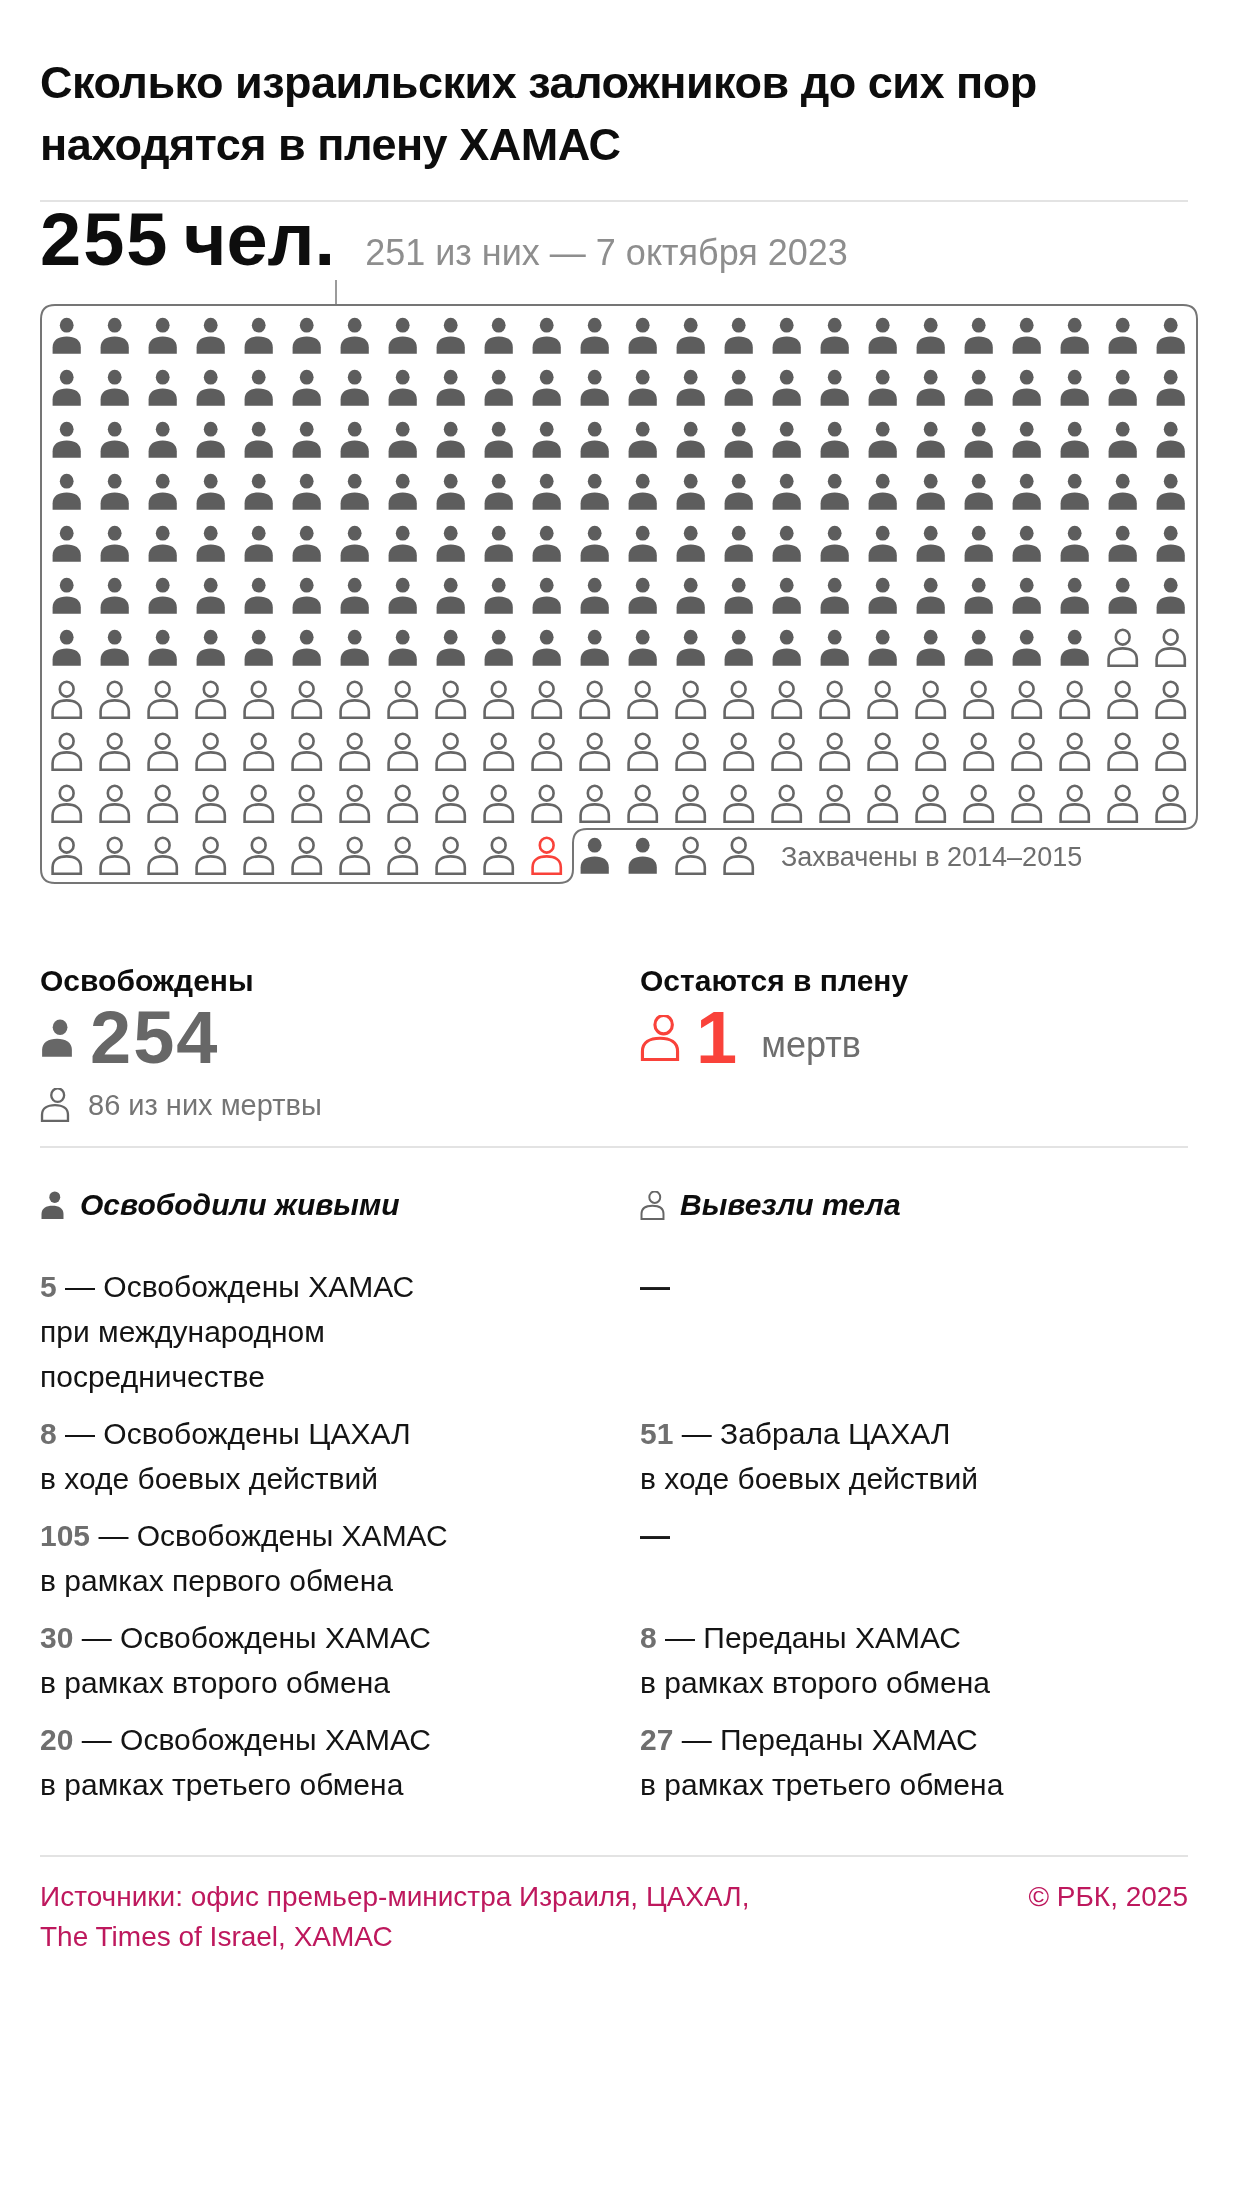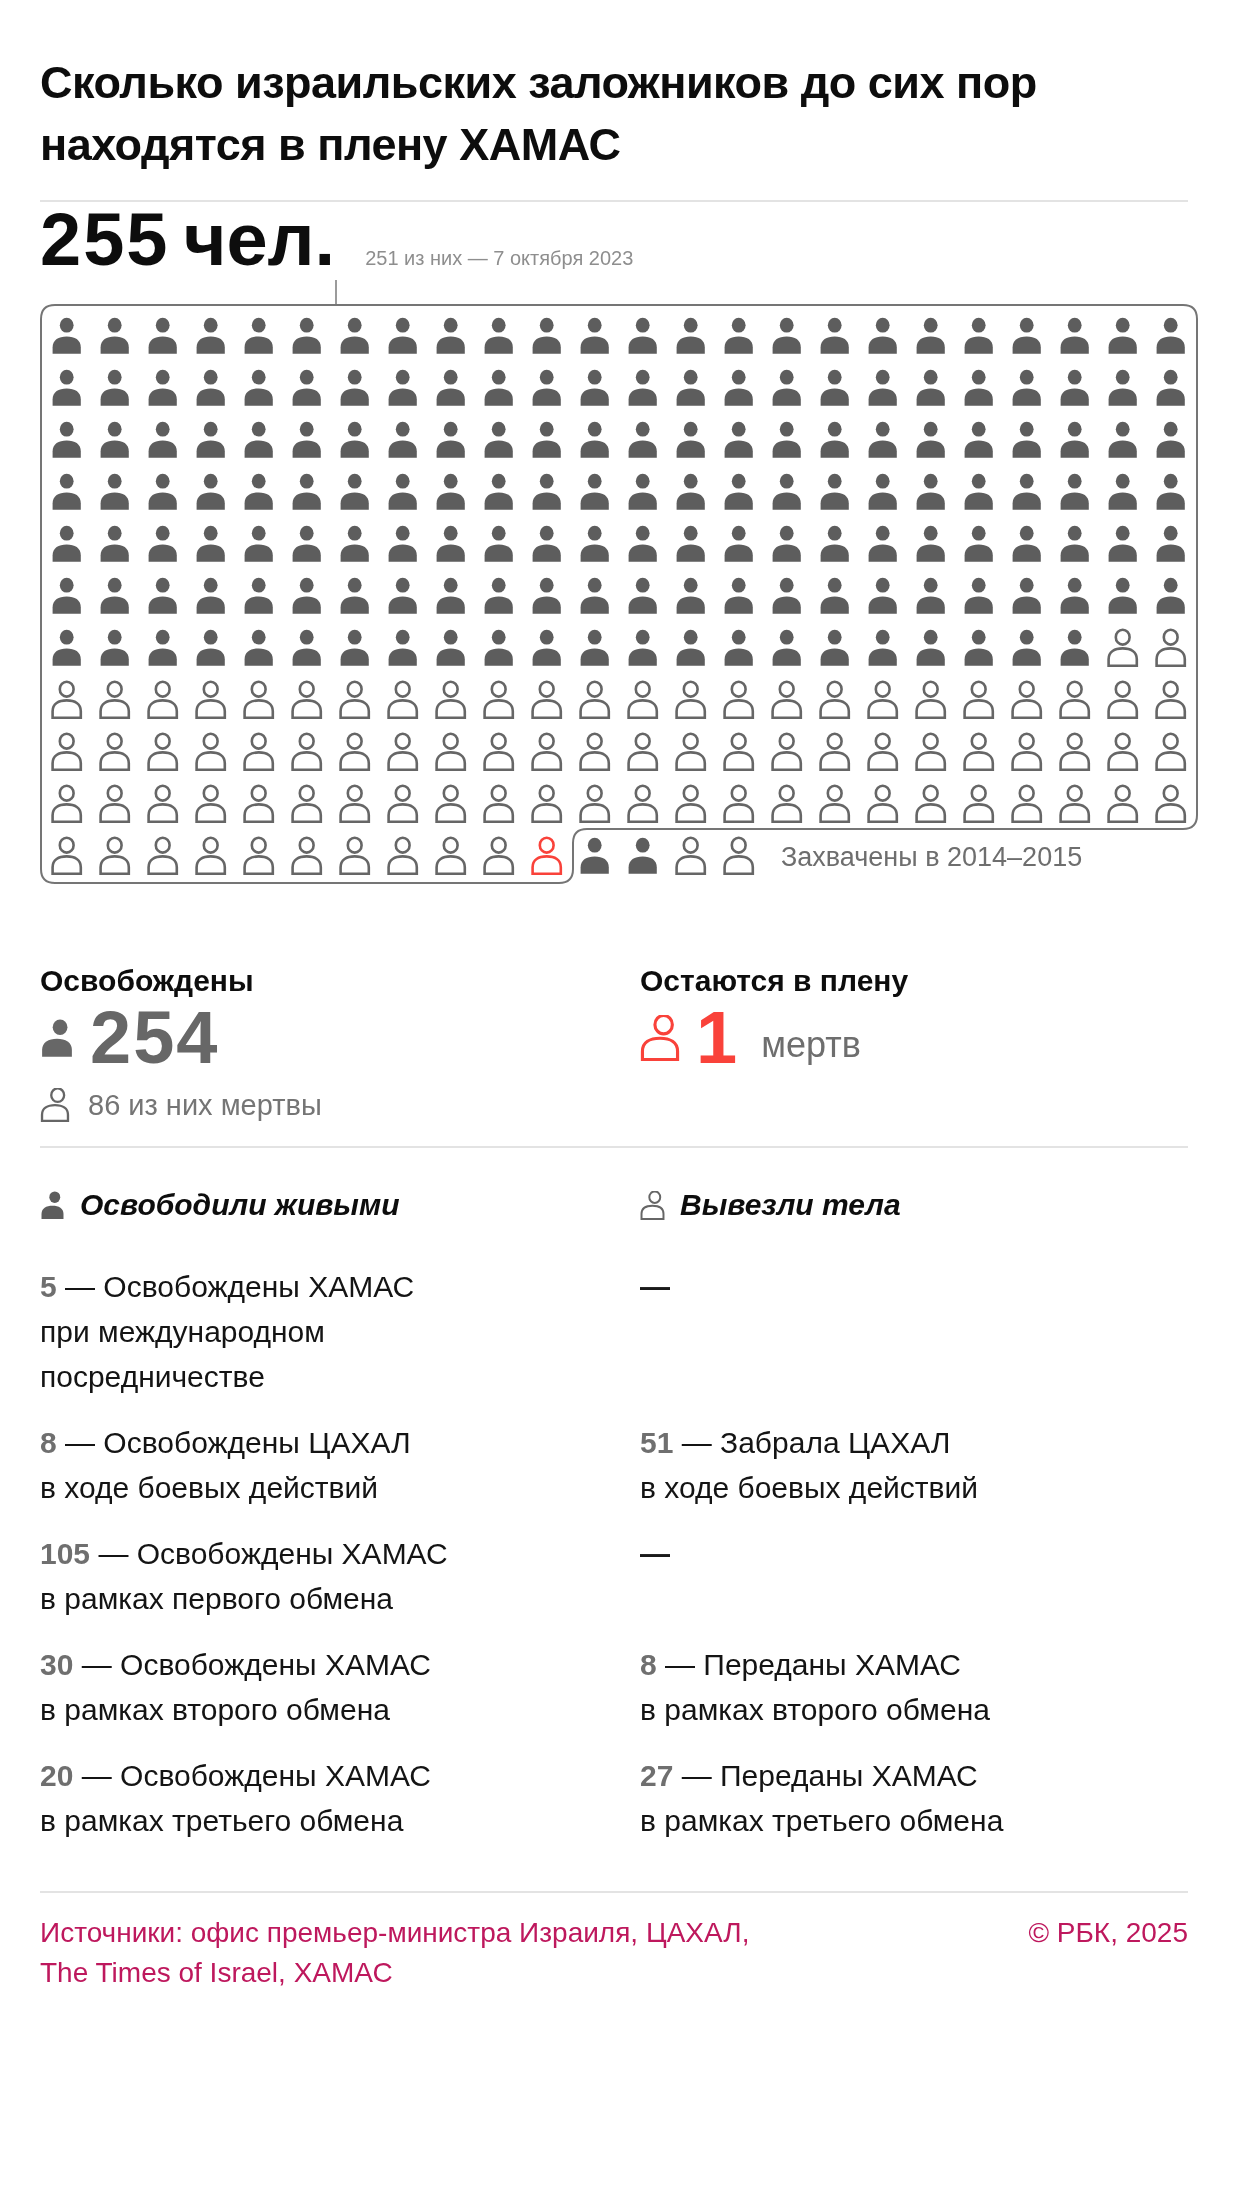--- a/index.html
+++ b/index.html
@@ -15,21 +15,21 @@
     margin-top:52px; max-width:1150px;
     font-size:45px; line-height:62px; font-weight:bold; letter-spacing:-0.5px; color:#0d0d0d;
   }
   .subtitle { margin-top:8px; font-size:29px; color:#9d9d9d; }
   hr.divider { border:none; border-top:2px solid #e3e3e3; margin-top:24px; }
 
   .total-label { margin-top:42px; font-size:30px; font-weight:bold; }
   .big-row { display:flex; align-items:baseline; margin-top:0; }
   .big-num  { font-size:74px; font-weight:bold; letter-spacing:2px; line-height:76px; }
   .big-unit { font-size:74px; font-weight:bold; margin-left:14px; line-height:76px; }
-  .big-note { font-size:20px; color:#8e8e8e; margin-left:30px; }
+  .big-note { font-size:36px; color:#8e8e8e; margin-left:30px; }
 
   #grid-svg { display:block; margin-top:2px; }
   #grid-svg symbol { overflow:visible; }
   .ic-filled  { fill:#5d5d5d; stroke:none; }
   .ic-outline { fill:#ffffff; stroke:#666666; stroke-width:2.6; }
   .ic-red     { fill:#ffffff; stroke:#f9423a; stroke-width:2.6; }
   .grid-border { fill:none; stroke:#757575; stroke-width:2; }
   .callout-tick { stroke:#9b9b9b; stroke-width:2; }
   .grid-label { font-size:27px; fill:#6e6e6e; }
 
@@ -38,21 +38,21 @@
   .stat-row { display:flex; align-items:center; gap:16px; height:80px; }
   .stat-num { font-size:74px; font-weight:bold; letter-spacing:2px; line-height:74px; }
   .stat-num.gray { color:#676767; }
   .stat-num.red  { color:#f9423a; }
   .stat-unit { font-size:36px; color:#6e6e6e; align-self:flex-end; padding-bottom:12px; margin-left:6px; }
   .stat-note { display:flex; align-items:center; gap:18px; margin-top:10px; font-size:29px; color:#757575; }
 
   .list-headers { display:grid; grid-template-columns:600px 1fr; margin-top:40px;font-style:italic; }
   .list-header { display:flex; align-items:center; gap:15px; font-size:30px; font-weight:bold; }
 
-  .list-grid { display:grid; grid-template-columns:600px 1fr; row-gap:21px; margin-top:42px; }
+  .list-grid { display:grid; grid-template-columns:600px 1fr; row-gap:12px; margin-top:42px; }
   .item { font-size:30px; line-height:45px; color:#141414; }
   .item .num { font-weight:bold; color:#6f6f6f; }
   .item .sep { color:#141414; }
   .item .txt { white-space:pre-line; }
   .item .dash-only { font-weight:bold; color:#1a1a1a; }
 
   hr.divider-bottom { border:none; border-top:2px solid #e3e3e3; margin-top:48px; }
   .footer { display:flex; justify-content:space-between; align-items:flex-start; margin-top:20px;
             font-size:28px; line-height:40px; color:#be185d; }
   .sources { white-space:pre-line; }

